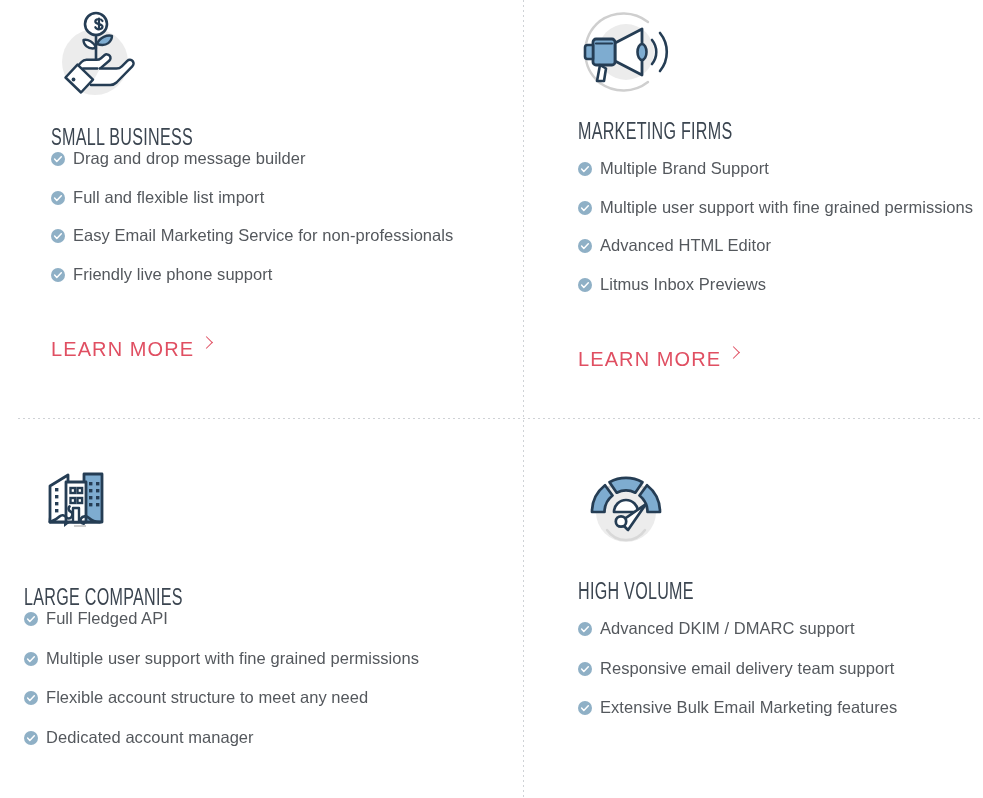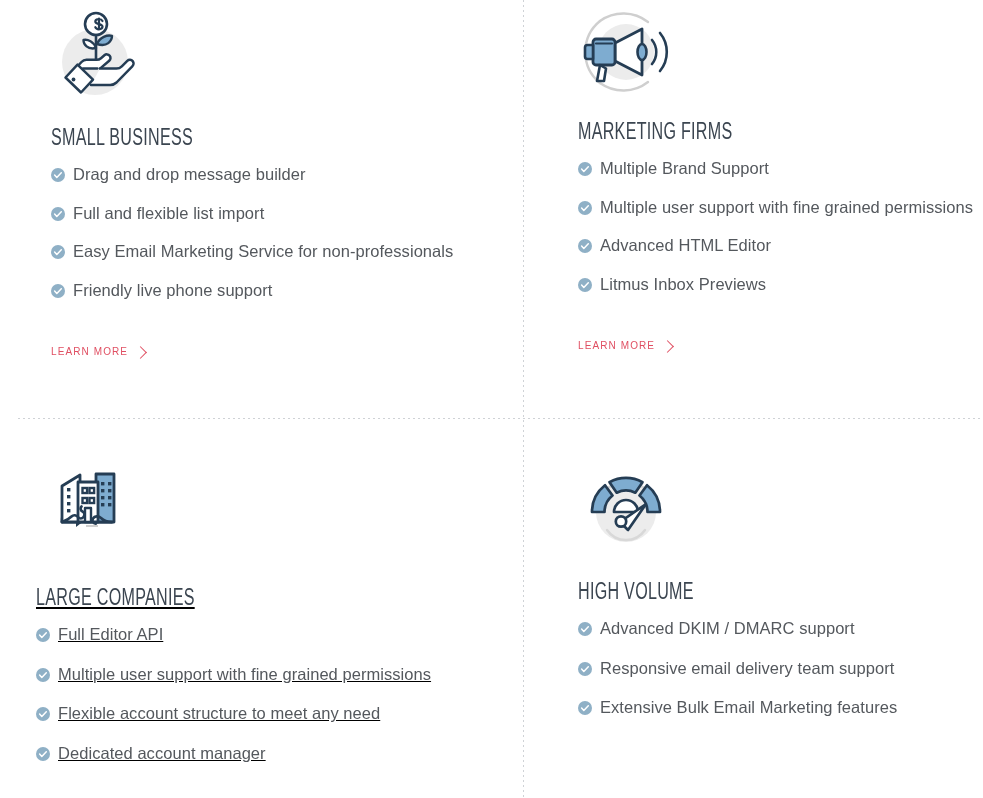--- a/index.html
+++ b/index.html
@@ -38,21 +38,21 @@
     height: 1px;
     background-image: linear-gradient(to right, #cfd2d6 0 2px, rgba(255,255,255,0) 2px 5px);
     background-size: 5px 1px;
     background-repeat: repeat-x;
   }
 
   
   .cell { position: absolute; }
   #cell-small-business { left: 0;   top: 0;   width: 523px; height: 418px; padding-left: 31px; }
   #cell-marketing      { left: 523px; top: 0; width: 460px; height: 418px; }
-  #cell-large          { left: 16px;   top: 418px; width: 523px; height: 380px; text-decoration: underline; }
+  #cell-large          { left: 4px;   top: 418px; width: 523px; height: 380px; }
   #cell-high-volume    { left: 523px; top: 418px; width: 460px; height: 380px; }
 
   .cell-inner { padding-left: 20px; padding-right: 6px; }
   #cell-marketing   .cell-inner,
   #cell-high-volume .cell-inner { padding-left: 55px; padding-right: 20px; }
 
   .icon-wrap {
     width: 96px;
     height: 96px;
     display: block;
@@ -72,21 +72,21 @@
     transform: scaleX(0.70);
     transform-origin: left center;
     white-space: nowrap;
     line-height: 1;
   }
   #cell-small-business .card-title { margin-top: 24px; }
   #cell-marketing      .card-title { margin-top: 20px; }
   #cell-large          .card-title { margin-top: 26px; }
   #cell-high-volume    .card-title { margin-top: 24px; }
 
-  ul.feature-list { list-style: none; margin-top: 16px; }
+  ul.feature-list { list-style: none; }
   #cell-marketing ul.feature-list,
   #cell-high-volume ul.feature-list { margin-top: 16px; }
 
   li.feature-item {
     display: flex;
     align-items: flex-start;
     margin-bottom: 20.5px;
     line-height: 1.1;
   }
   #cell-large li.feature-item,
@@ -104,23 +104,23 @@
   .feature-text {
     font-size: 16.5px;
     color: #54585d;
     font-weight: 400;
     letter-spacing: 0.05px;
     white-space: nowrap;
   }
 
   .learn-more {
     display: inline-flex;
-    align-items: flex-end;
-    margin-top: 26px;
-    font-size: 10px;
+    align-items: flex-start;
+    margin-top: 34px;
+    font-size: 20px;
     letter-spacing: 1.1px;
     color: #e04f62;
     text-transform: uppercase;
     text-decoration: none;
     cursor: pointer;
   }
   .learn-more .chev {
     display: inline-block;
     margin-left: 8px;
     width: 9px;
@@ -286,21 +286,21 @@
           <path d="M48 62h12" fill="none" stroke="#cfcfcf" stroke-width="2"></path>
         </svg>
       </div>
       <div class="card-title">LARGE COMPANIES</div>
       <ul class="feature-list">
         <li class="feature-item">
           <svg class="check-icon" viewBox="0 0 14 14">
               <circle cx="7" cy="7" r="7" fill="#8fb0c6"></circle>
               <path d="M3.6 7.1l2.2 2.3 4.5-4.6" fill="none" stroke="#fff" stroke-width="1.5" stroke-linecap="round" stroke-linejoin="round"></path>
             </svg>
-          <span class="feature-text">Full Editor API</span>
+          <span class="feature-text">Full Fledged API</span>
         </li>
         <li class="feature-item">
           <svg class="check-icon" viewBox="0 0 14 14">
               <circle cx="7" cy="7" r="7" fill="#8fb0c6"></circle>
               <path d="M3.6 7.1l2.2 2.3 4.5-4.6" fill="none" stroke="#fff" stroke-width="1.5" stroke-linecap="round" stroke-linejoin="round"></path>
             </svg>
           <span class="feature-text">Multiple user support with fine grained permissions</span>
         </li>
         <li class="feature-item">
           <svg class="check-icon" viewBox="0 0 14 14">

